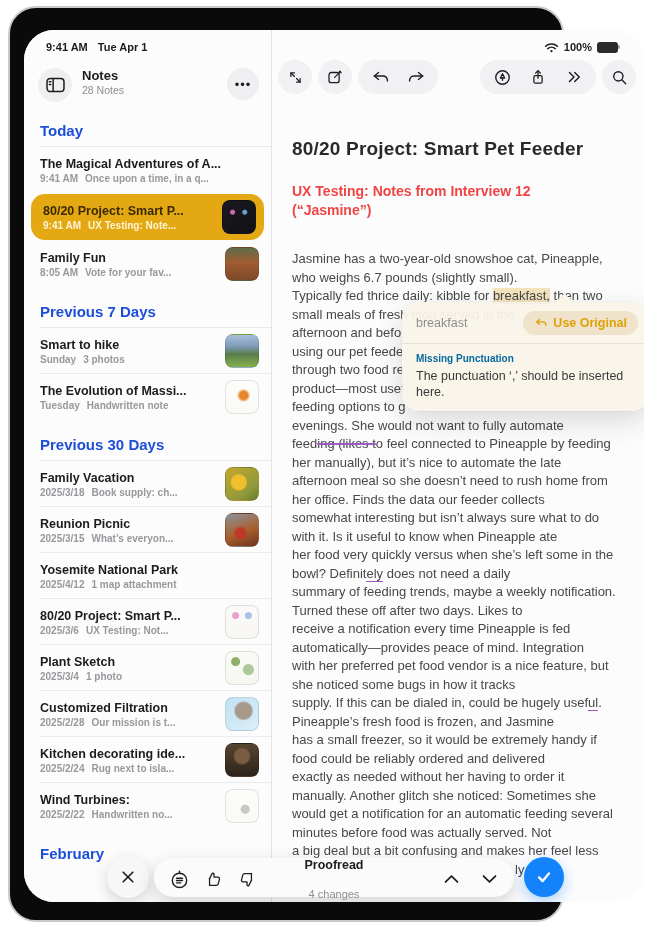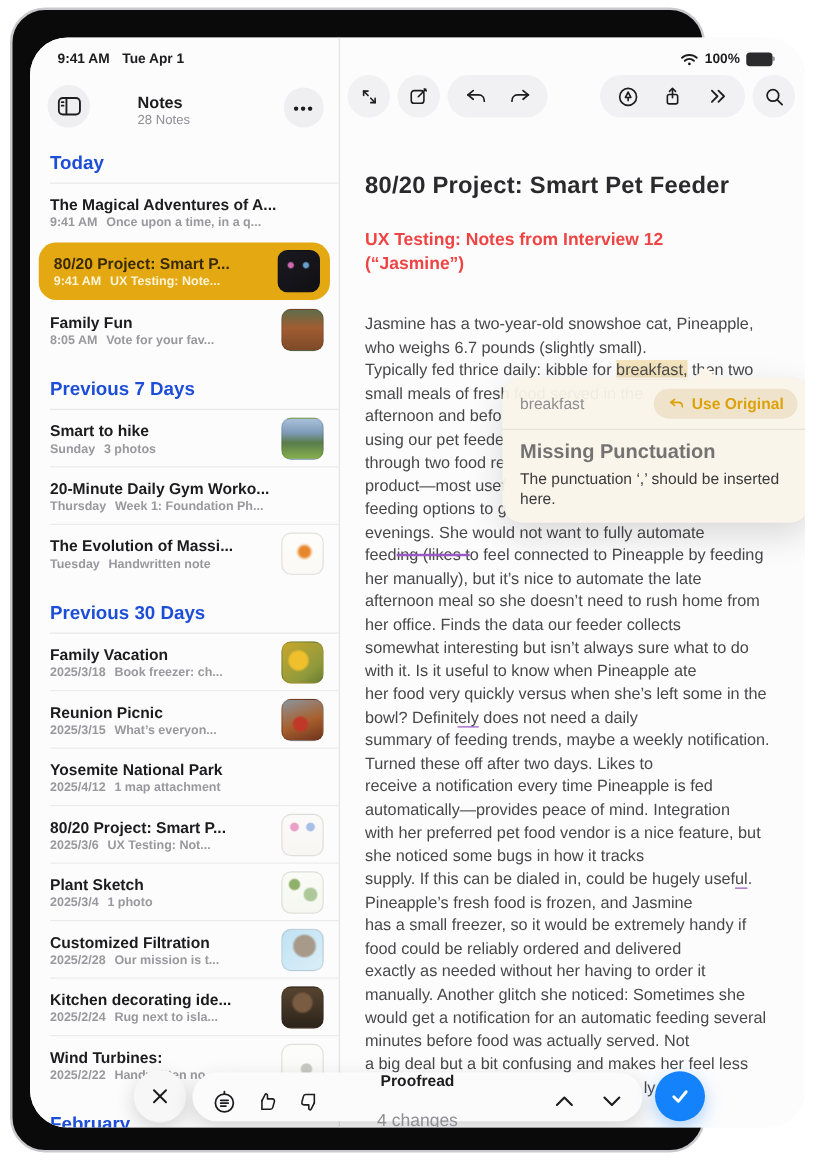--- a/index.html
+++ b/index.html
@@ -12,21 +12,21 @@
 
   
   .statusbar { position:absolute; top:8px; left:0; right:0; height:18px; display:flex; justify-content:space-between; align-items:center; padding:0 24px 0 22px; font-size:11px; font-weight:bold; color:#1c1c1e; z-index:3; }
   .status-left span { margin-right:7px; }
   .status-right { display:flex; align-items:center; gap:5px; }
   .battery-body { width:21px; height:11px; border-radius:3px; background:#2b2b2d; position:relative; }
   .battery-tip { width:2px; height:4px; background:#9a9aa0; border-radius:0 2px 2px 0; }
 
   
   .sidebar { position:absolute; left:0; top:0; bottom:0; width:248px; border-right:1px solid #e4e4e7; padding-top:32px; background:#fcfcfd; }
-  .sb-header { display:flex; align-items:flex-end; padding:6px 12px 4px 14px;gap:28px; }
+  .sb-header { display:flex; align-items:flex-start; padding:6px 12px 4px 14px; }
   .icon-circle { width:34px; height:34px; border-radius:50%; background:#efeff1; display:flex; align-items:center; justify-content:center; color:#1d1d1f; flex:none; }
   .sb-titleblock { margin-left:10px; flex:1; }
   .sb-title { font-size:13px; font-weight:bold; color:#1c1c1e; }
   .sb-subtitle { font-size:10.5px; color:#8e8e93; margin-top:1px; }
   .section-label { font-size:15px; font-weight:bold; color:#1d4ed8; margin:16px 16px 7px 16px; }
   .section-divider { height:1px; background:#e8e8ea; margin-left:16px; }
   .row { display:flex; align-items:center; padding:6px 12px 6px 16px; min-height:46px; position:relative; }
   .row .divline { position:absolute; left:16px; right:0; bottom:0; height:1px; background:#ececee; }
   .row-text { flex:1; min-width:0; }
   .row-title { font-size:12.5px; font-weight:bold; color:#1c1c1e; white-space:nowrap; overflow:hidden; }
@@ -69,32 +69,32 @@
   .bodyline.indent { padding-left:223px; }
 
   
   .popup { position:absolute; left:378px; top:272px; width:246px; border-radius:16px; background:rgba(250,244,233,.95); box-shadow:0 10px 28px rgba(0,0,0,.14), 0 0 0 .5px rgba(0,0,0,.04); z-index:6; }
   .popup-pointer { position:absolute; top:-6px; left:156px; width:13px; height:13px; background:#faf4e9; transform:rotate(45deg); border-radius:2px; }
   .popup-top { display:flex; align-items:center; justify-content:space-between; padding:9px 10px 8px 14px; }
   .popup-original { font-size:12.5px; color:#8e8e93; }
   .use-original { display:flex; align-items:center; gap:5px; background:rgba(187,150,65,.18); border-radius:14px; padding:5px 11px; color:#dda10a; font-size:12.5px; font-weight:bold; }
   .popup-div { height:1px; background:rgba(80,60,20,.1); }
   .popup-rule { padding:9px 14px 11px 14px; }
-  .rule-title { font-size:16px; font-weight:bold; color:#737373; }
+  .rule-title { font-size:10px; font-weight:bold; color:#0369a1; }
   .rule-desc { font-size:12.5px; color:#3a3a3c; line-height:16px; margin-top:4px; width:210px; }
 
   
   .pf-close { position:absolute; left:83px; top:826px; width:42px; height:42px; border-radius:50%; background:#f7f7f8; box-shadow:0 5px 16px rgba(0,0,0,.16); display:flex; align-items:center; justify-content:center; color:#1c1c1e; z-index:10; }
   .pf-bar { position:absolute; left:130px; top:828px; width:360px; height:39px; border-radius:20px; background:#fbfbfc; box-shadow:0 6px 18px rgba(0,0,0,.16); display:grid; grid-template-columns:1fr auto 1fr; align-items:center; padding:0 10px; z-index:10; }
   .pf-left { display:flex; align-items:center; gap:4px; }
   .pf-right { display:flex; align-items:center; gap:8px; justify-content:flex-end; }
   .pf-ibtn { width:30px; height:30px; display:flex; align-items:center; justify-content:center; color:#1d1d1f; }
   .pf-center { text-align:center; padding:0 8px; }
   .pf-title { font-size:12.5px; font-weight:bold; color:#1c1c1e; }
-  .pf-sub { font-size:14px; color:#8e8e93; margin-top:16px; }
+  .pf-sub { font-size:11px; color:#8e8e93; margin-top:16px; }
   .pf-accept { position:absolute; left:500px; top:827px; width:40px; height:40px; border-radius:50%; background:#1482fa; box-shadow:0 5px 14px rgba(20,130,250,.35); display:flex; align-items:center; justify-content:center; color:#fff; z-index:11; }
 
   svg { display:block; }
 </style>
 </head>
 <body>
 
 <div class="stage">
   <div class="device">
     <div class="screen">
@@ -168,38 +168,31 @@
             <div class="row">
               <div class="row-text">
                 <div class="row-title">Smart to hike</div>
                 <div class="row-sub"><span class="meta">Sunday</span><span class="snippet">3 photos</span></div>
               </div>
               <div class="thumb" data-thumb="photo-mountain"></div>
               <div class="divline"></div>
             </div>
             <div class="row">
               <div class="row-text">
-                <div class="row-title">20-Minute Daily Gym Worko...</div>
-                <div class="row-sub"><span class="meta">Thursday</span><span class="snippet">Week 1: Foundation Ph...</span></div>
-              </div>
-              <div class="divline"></div>
-            </div>
-            <div class="row">
-              <div class="row-text">
                 <div class="row-title">The Evolution of Massi...</div>
                 <div class="row-sub"><span class="meta">Tuesday</span><span class="snippet">Handwritten note</span></div>
               </div>
               <div class="thumb" data-thumb="sketch-orange"></div>
             </div>
             <div class="section-label">Previous 30 Days</div>
             <div class="section-divider"></div>
             <div class="row">
               <div class="row-text">
                 <div class="row-title">Family Vacation</div>
-                <div class="row-sub"><span class="meta">2025/3/18</span><span class="snippet">Book freezer: ch...</span></div>
+                <div class="row-sub"><span class="meta">2025/3/18</span><span class="snippet">Book supply: ch...</span></div>
               </div>
               <div class="thumb" data-thumb="photo-flowers"></div>
               <div class="divline"></div>
             </div>
             <div class="row">
               <div class="row-text">
                 <div class="row-title">Reunion Picnic</div>
                 <div class="row-sub"><span class="meta">2025/3/15</span><span class="snippet">What’s everyon...</span></div>
               </div>
               <div class="thumb" data-thumb="photo-autumn"></div>

